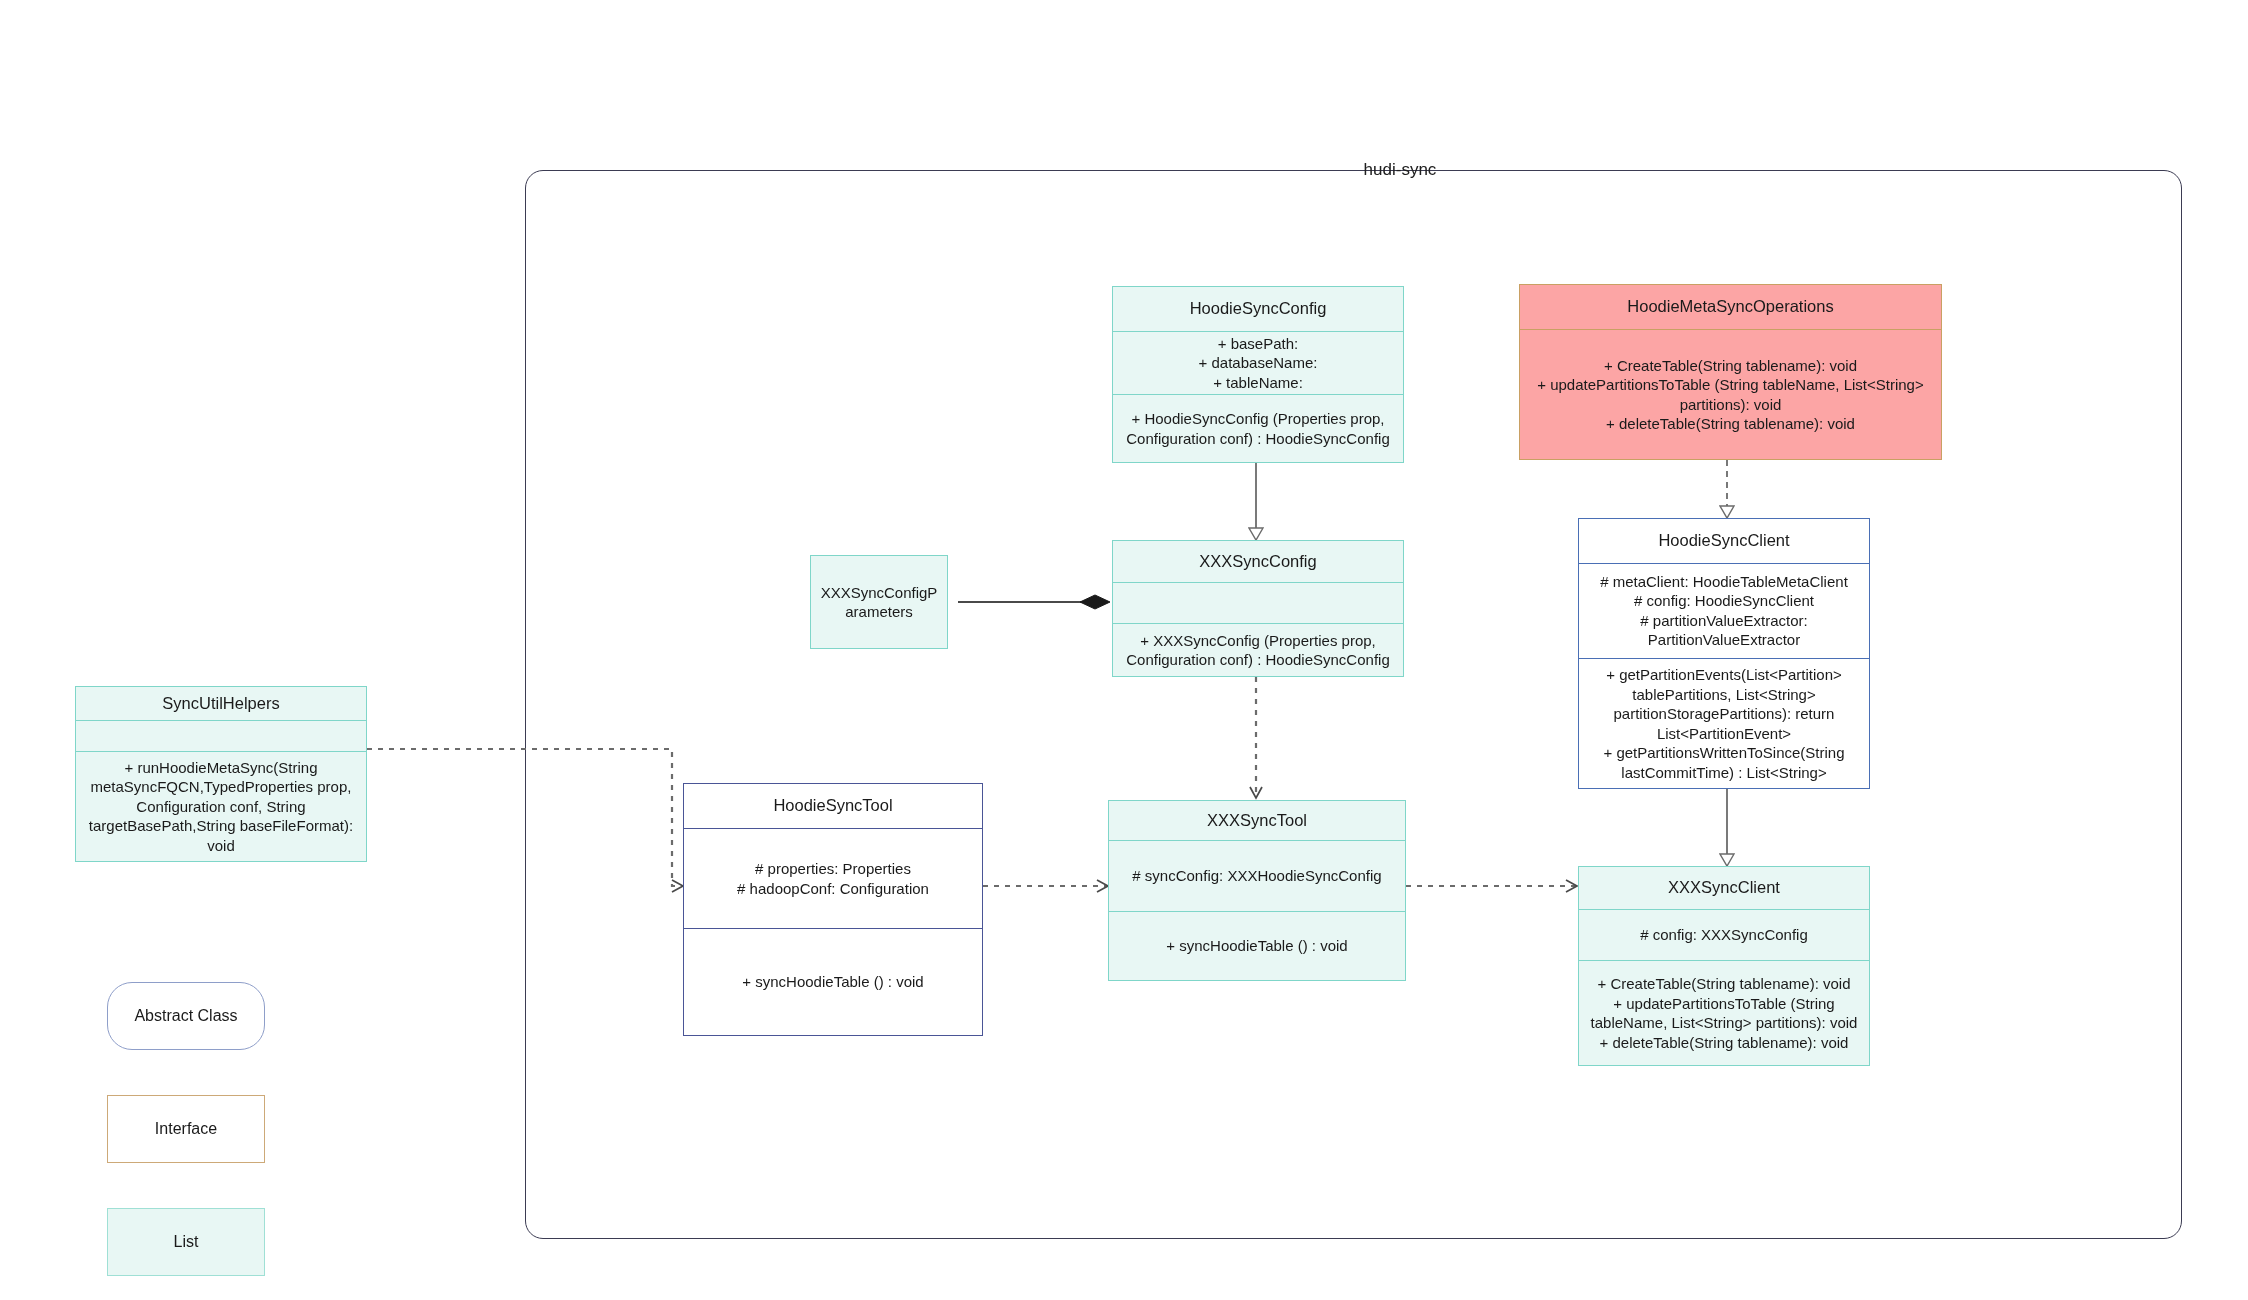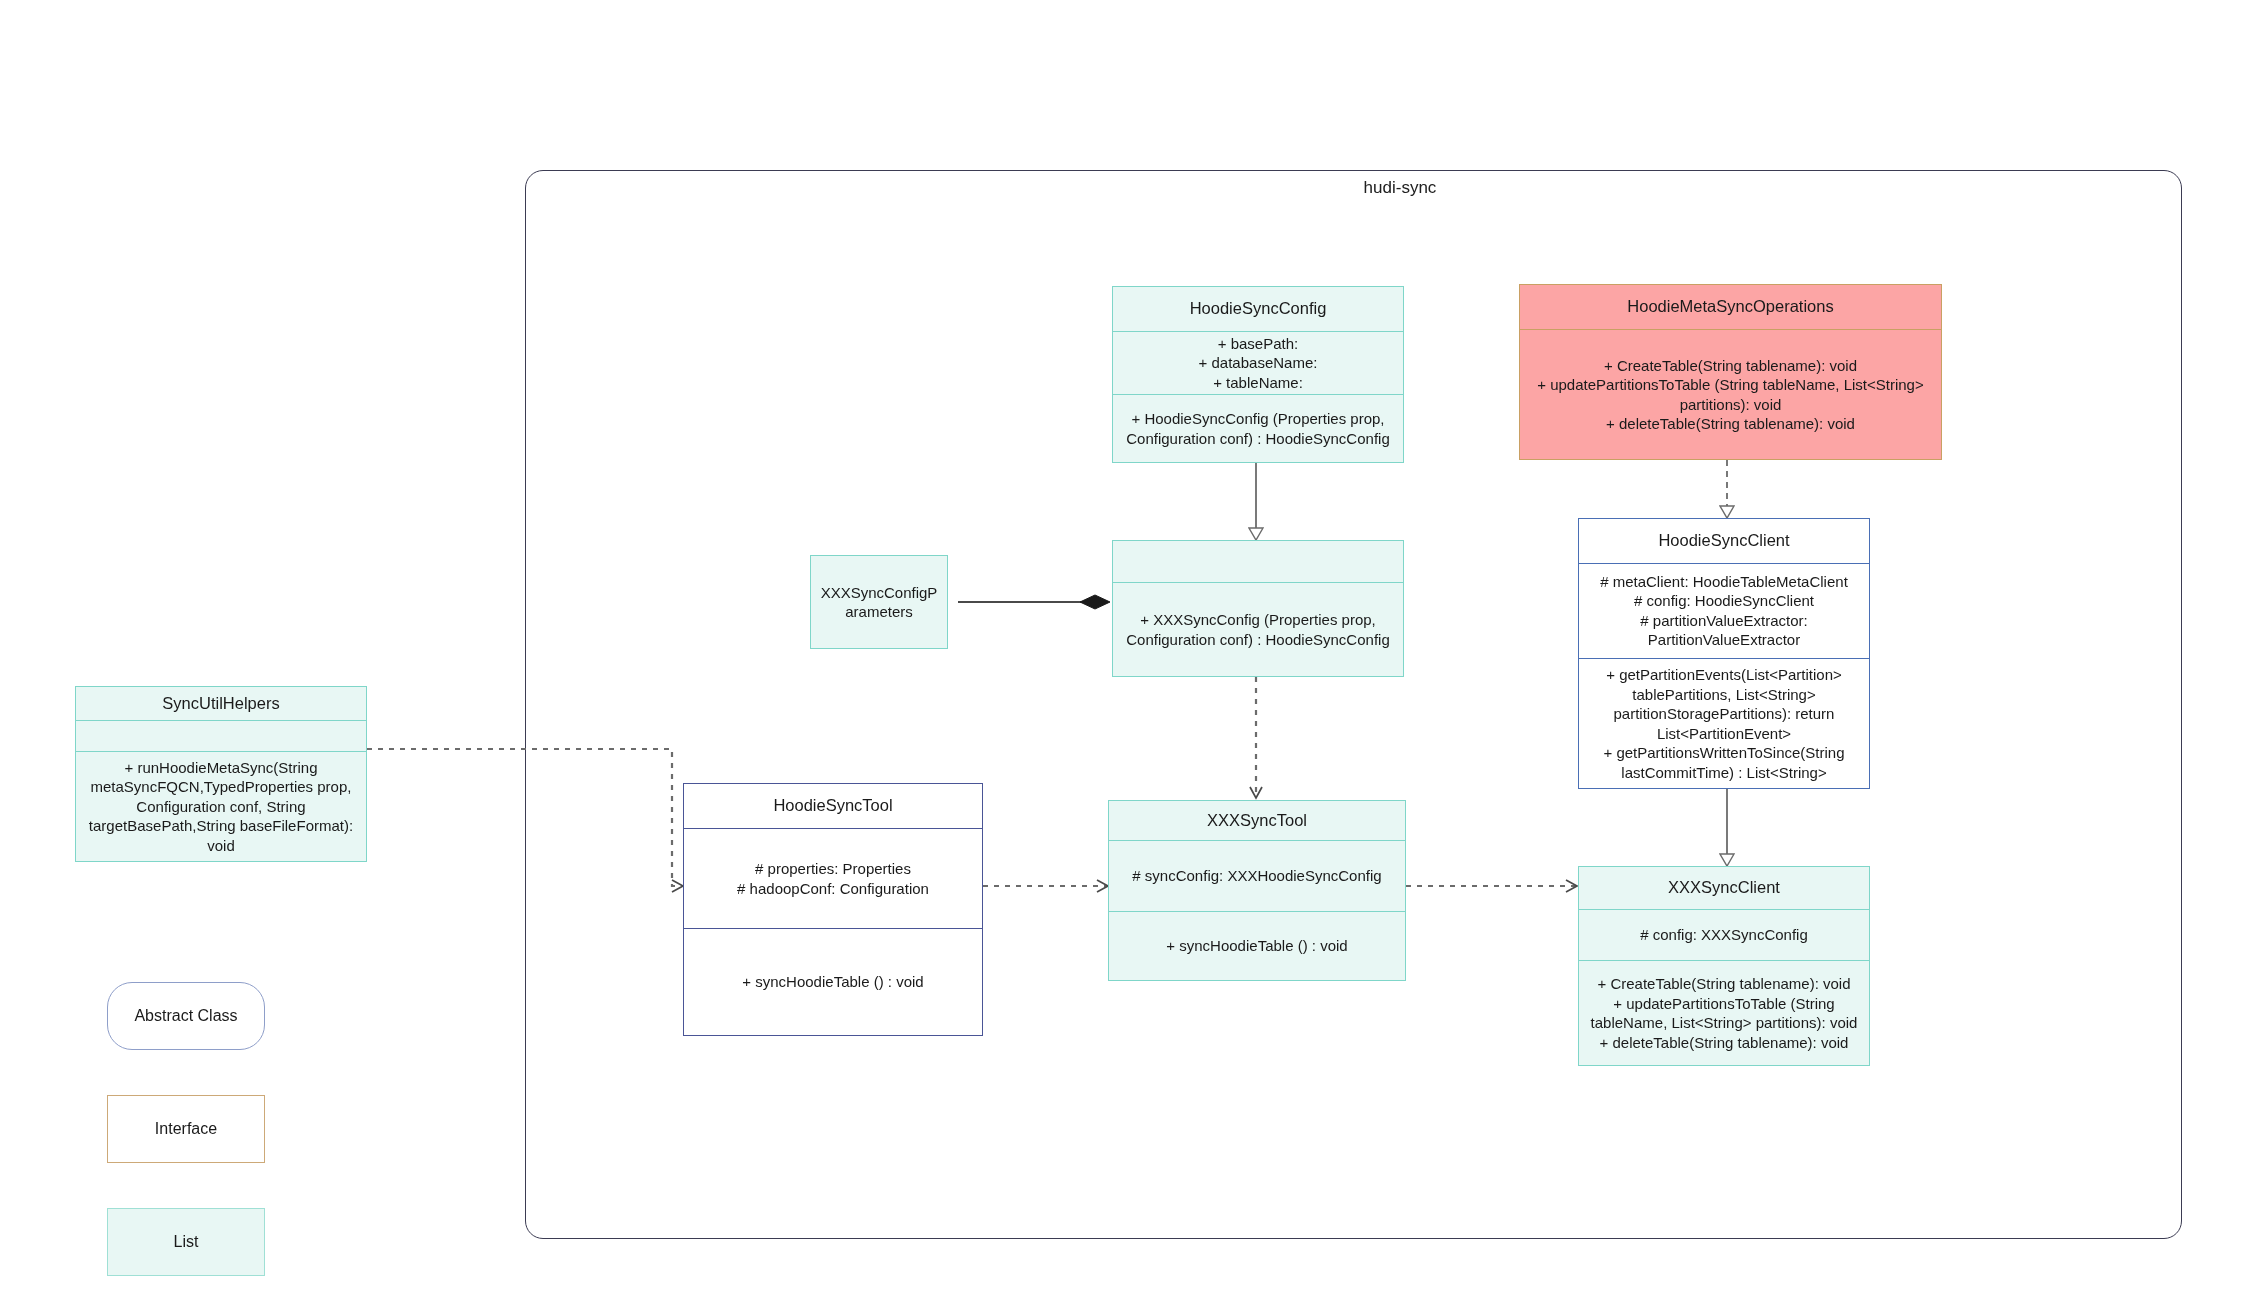--- a/index.html
+++ b/index.html
@@ -68,21 +68,21 @@
   .legend-box.abs{background:#ffffff;border:1.7px solid #8e9ec9;}
   .legend-box.iface{background:#ffffff;border:1.7px solid #cda978;}
   .legend-box.cls{background:#e8f7f4;border:1.7px solid #9fe0d5;}
 </style>
 </head>
 <body>
 
 <div id="canvas">
 
   <div class="package" style="left:525px;top:170px;width:1655px;height:1067px;"></div>
-  <div class="package-title" style="left:1255px;top:178px;width:290px;">hudi-sync</div>
+  <div class="package-title" style="left:1255px;top:160px;width:290px;">hudi-sync</div>
 
   <svg id="wires" viewBox="0 0 2248 1300">
     <defs>
       <marker id="hollowTri" markerWidth="16" markerHeight="16" refX="13" refY="8" orient="auto" markerUnits="userSpaceOnUse">
         <path d="M1,1 L13,8 L1,15 Z" fill="#ffffff" stroke="#6b6b6b" stroke-width="1.4"></path>
       </marker>
       <marker id="openArrow" markerWidth="15" markerHeight="14" refX="12" refY="7" orient="auto" markerUnits="userSpaceOnUse">
         <path d="M1,1 L12,7 L1,13" fill="none" stroke="#4a4a4a" stroke-width="1.7"></path>
       </marker>
     </defs>
@@ -123,20 +123,21 @@
   <div class="uml absblue" style="left:1578px;top:518px;width:292px;height:271px;">
     <div class="sec name" style="height:44px;">HoodieSyncClient</div>
     <div class="sec body" style="height:96px;">#   metaClient: HoodieTableMetaClient
 #   config: HoodieSyncClient
 #    partitionValueExtractor: PartitionValueExtractor</div>
     <div class="sec body" style="flex:1;">+    getPartitionEvents(List&lt;Partition&gt; tablePartitions, List&lt;String&gt; partitionStoragePartitions): return List&lt;PartitionEvent&gt;
 +   getPartitionsWrittenToSince(String lastCommitTime) : List&lt;String&gt;</div>
   </div>
 
   <div class="uml cls" style="left:1112px;top:540px;width:292px;height:137px;">
+    <div class="sec name" style="height:41px;">XXXSyncConfig</div>
     <div class="sec body" style="height:41px;"></div>
     <div class="sec body" style="flex:1;">+   XXXSyncConfig (Properties prop, Configuration conf) : HoodieSyncConfig</div>
   </div>
 
   <div class="uml cls" style="left:810px;top:555px;width:138px;height:94px;">
     <div class="sec name" style="flex:1;font-size:15px;word-break:break-all;">XXXSyncConfigParameters</div>
   </div>
 
   <div class="uml cls" style="left:75px;top:686px;width:292px;height:176px;">
     <div class="sec name" style="height:44px;">SyncUtilHelpers</div>

